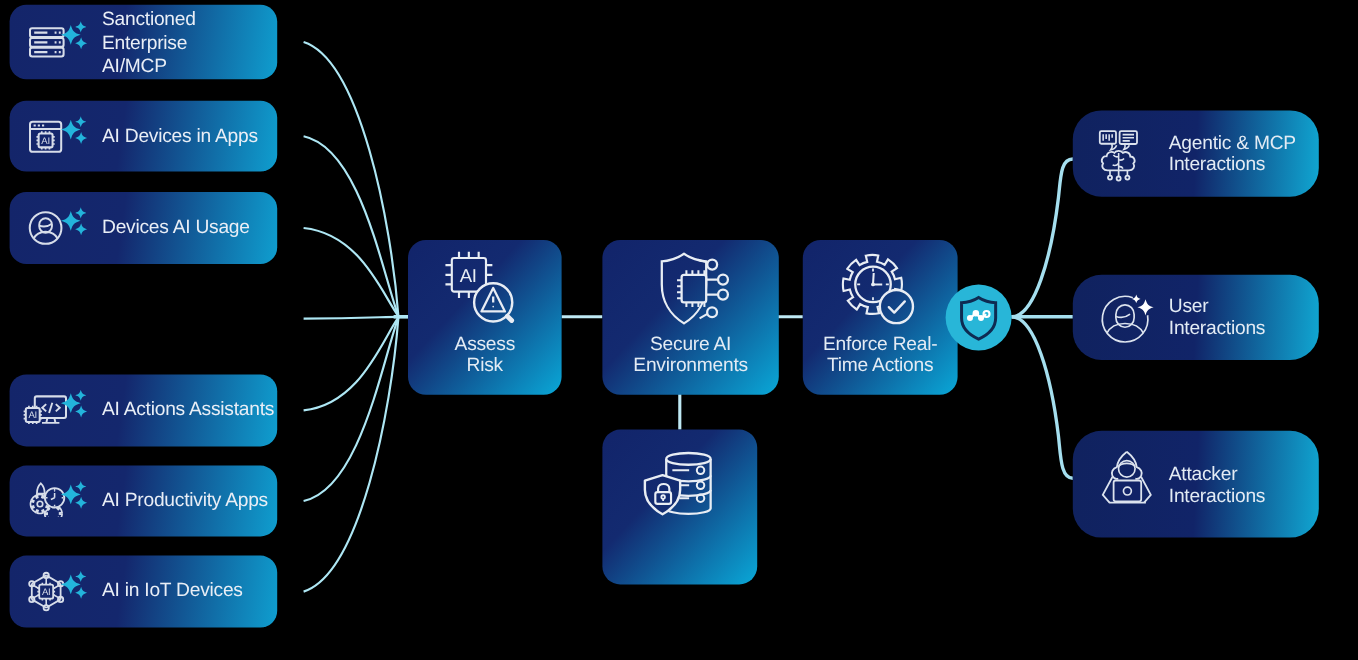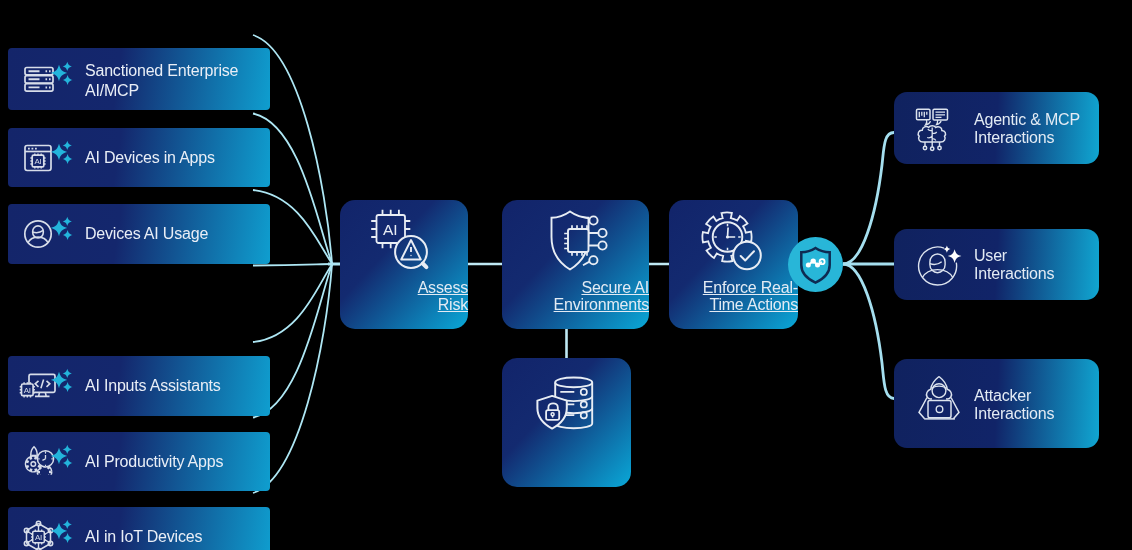--- a/index.html
+++ b/index.html
@@ -1,25 +1,25 @@
 <!DOCTYPE html>
 <html><head><meta charset="utf-8"><style>
 html,body{margin:0;padding:0;background:#000;}
 #canvas{position:relative;width:1132px;height:550px;background:#000;overflow:hidden;
   font-family:"Liberation Sans",sans-serif;letter-spacing:-0.2px;}
-.pill{position:absolute;left:8px;width:262px;border-radius:4px;
+.pill{position:absolute;left:8px;width:223px;border-radius:14px;
   background:linear-gradient(98deg,#14256a 0%,#14276d 42%,#0f9ecf 100%);
-  display:flex;align-items:center;margin-top:44px;}
+  display:flex;align-items:center;}
 .pill .txt{position:absolute;left:77px;color:#e9eef6;font-size:16px;line-height:19.5px;}
 .pill svg{position:absolute;left:9px;}
 .mid{position:absolute;top:200px;height:129px;border-radius:15px;
   background:linear-gradient(133deg,#12246a 0%,#132a70 38%,#0aa4d4 98%);}
-.mid .txt{position:absolute;top:78.5px;width:100%;text-align:right;color:#e3ebf4;font-size:16px;line-height:17px;text-decoration:underline;}
+.mid .txt{position:absolute;top:78.5px;width:100%;text-align:center;color:#e3ebf4;font-size:16px;line-height:17px;}
 .mid svg.ic{position:absolute;top:4px;left:50%;transform:translateX(-50%);}
-.rpill{position:absolute;left:894px;width:205px;border-radius:13px;
+.rpill{position:absolute;left:894px;width:205px;border-radius:24px;
   background:linear-gradient(93deg,#10225f 0%,#112468 50%,#10aed8 103%);}
 .rpill .txt{position:absolute;left:80px;top:calc(50% + 1px);transform:translateY(-50%);color:#e3ebf4;font-size:16px;line-height:18px;}
 .rpill svg{position:absolute;}
 </style></head><body>
 <div id="canvas">
 
 <svg id="wires" width="1132" height="550" viewBox="0 0 1132 550" style="position:absolute;left:0;top:0" fill="none">
   <g stroke="#aee7f4" stroke-width="1.8">
     <path d="M253,35 C300,50 326,185 332,263.5"></path>
     <path d="M253,113.5 C300,123.4 318,225 332,263.5"></path>
@@ -107,21 +107,21 @@
 <div class="pill" style="top:312px;height:60px">
   <svg width="78" height="56" viewBox="0 0 78 56" fill="none" stroke="#d7dde9" stroke-width="1.7">
     <rect x="12" y="16.3" width="26" height="18" rx="1.6"></rect>
     <path d="M22.5,34.3 l-0.8,3.6 M28.3,34.3 l0.8,3.6 M18,38.4 h14.5" stroke-width="1.6"></path>
     <path d="M21.5,22.8 l-3.3,3 l3.3,3 M29.5,22.8 l3.3,3 l-3.3,3 M26.6,21.6 l-2.7,8.6" stroke-width="1.6"></path>
     <rect x="4.5" y="26" width="11.6" height="11.6" rx="1.4" fill="#15276b"></rect>
     <path d="M7.1,26 v-1.8 M10.3,26 v-1.8 M13.5,26 v-1.8 M7.1,37.6 v1.8 M10.3,37.6 v1.8 M13.5,37.6 v1.8 M4.5,28.8 h-1.8 M4.5,31.8 h-1.8 M4.5,34.8 h-1.8 M16.1,28.8 h1.8 M16.1,31.8 h1.8 M16.1,34.8 h1.8" stroke-width="1.4"></path>
     <text x="10.3" y="34.7" font-size="8" fill="#d7dde9" stroke="none" text-anchor="middle" font-family="Liberation Sans, sans-serif">AI</text>
     <use href="#sparkles" x="42" y="22" stroke="none"></use>
   </svg>
-  <div class="txt">AI Inputs Assistants</div>
+  <div class="txt">AI Actions Assistants</div>
 </div>
 <div class="pill" style="top:388px;height:59px">
   <svg width="78" height="56" viewBox="0 0 78 56" fill="none" stroke="#d7dde9" stroke-width="1.7">
     <path d="M17,12.8 C14.9,14.8 13.8,17.7 13.8,20.8 L13.8,24.2 L20.2,24.2 L20.2,20.8 C20.2,17.7 19.1,14.8 17,12.8 Z" stroke-width="1.5"></path>
     <path d="M14.2,21.4 h5.6" stroke-width="1.4"></path>
     <clipPath id="pgc">
           <rect x="19" y="29" width="18" height="11.8"></rect>
         </clipPath>
         <g clip-path="url(#pgc)">
           <path d="M28.3,30.8 A7.2,7.2 0 0 1 32.0,32.4 L30.7,33.9 A5.2,5.2 0 0 1 31.5,34.6 L33.0,33.3 A7.2,7.2 0 0 1 34.7,37.2 L32.7,37.4 A5.2,5.2 0 0 1 32.7,38.4 L34.7,38.6 A7.2,7.2 0 0 1 33.1,42.5 L31.6,41.2 A5.2,5.2 0 0 1 30.9,42.0 L32.2,43.5 A7.2,7.2 0 0 1 28.3,45.2 L28.1,43.2 A5.2,5.2 0 0 1 27.1,43.2 L26.9,45.2 A7.2,7.2 0 0 1 23.0,43.6 L24.3,42.1 A5.2,5.2 0 0 1 23.5,41.4 L22.0,42.7 A7.2,7.2 0 0 1 20.3,38.8 L22.3,38.6 A5.2,5.2 0 0 1 22.3,37.6 L20.3,37.4 A7.2,7.2 0 0 1 21.9,33.5 L23.4,34.8 A5.2,5.2 0 0 1 24.1,34.0 L22.8,32.5 A7.2,7.2 0 0 1 26.7,30.8 L26.9,32.8 A5.2,5.2 0 0 1 27.9,32.8 L28.1,30.8 Z" stroke-width="1.4"></path>

